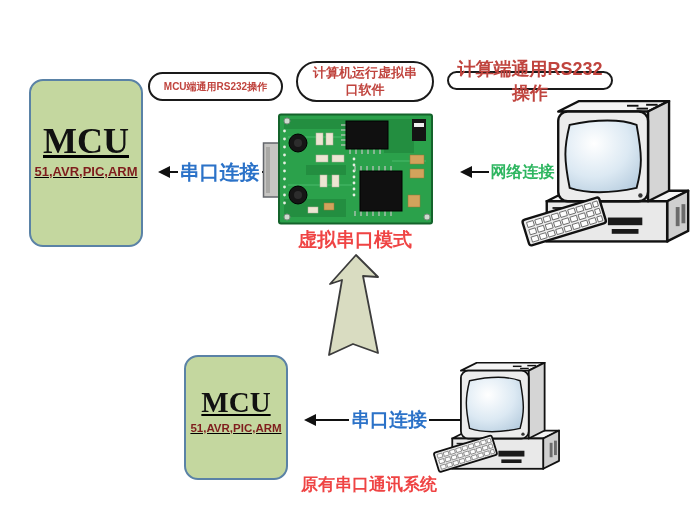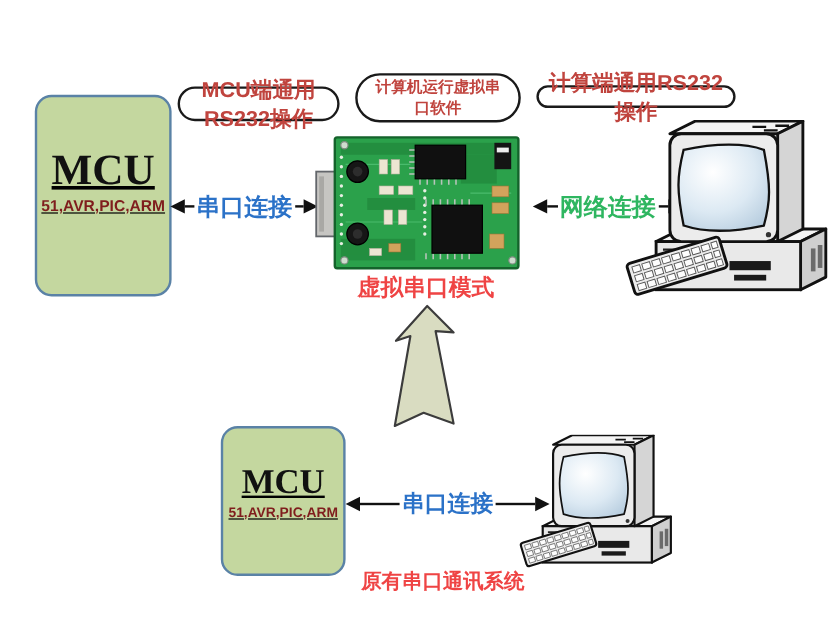--- a/index.html
+++ b/index.html
@@ -25,33 +25,33 @@
   #mcu-top    .mcu-sub { font-size:13px; }
   #mcu-bottom .mcu-sub { font-size:11.5px; }
 
   
   .callout {
     position:absolute; box-sizing:border-box; background:#fff;
     border:2px solid var(--callout-border,#1a1a1a); border-radius:999px;
     color:var(--callout-text,#c0443e); font-weight:bold;
     display:flex; align-items:center; justify-content:center; text-align:center;
   }
-  #callout-mcu { left:148px; top:72px; width:135px; height:29px; font-size:18px; }
+  #callout-mcu { left:148px; top:72px; width:135px; height:29px; font-size:10px; }
   #callout-sw  { left:296px; top:61px; width:138px; height:41px; font-size:13px; line-height:1.25; padding:0 12px; }
   #callout-pc  { left:447px; top:71px; width:166px; height:19px; font-size:18px; }
 
   
-  .link { position:absolute; display:flex; align-items:center; height:26px; }
+  .link { position:absolute; display:flex; align-items:center; height:26px;margin-left:16px; }
   .ah { width:0; height:0; border-top:6px solid transparent; border-bottom:6px solid transparent; flex:none; }
   .ah.l { border-right:12px solid var(--link-line,#111); }
   .ah.r { border-left:12px solid var(--link-line,#111); }
   .stub { flex:1; height:2px; background:var(--link-line,#111); min-width:2px; }
   .link-label { font-weight:bold; padding:0 2px; white-space:nowrap; }
   .blue  { color:var(--serial-link-text,#2b72c8); font-size:20px; }
-  .green { color:var(--network-link-text,#2eb660); font-size:20px; }
+  .green { color:var(--network-link-text,#2eb660); font-size:16px; }
   #link-serial-top    { left:142px; top:159px; width:123px; }
   #link-network       { left:444px; top:159px; width:125px; }
   #link-serial-bottom { left:288px; top:407px; width:170px; }
   #link-serial-bottom .link-label { font-size:19px; }
 
   
   .caption { position:absolute; color:#ef4444; font-weight:bold; text-align:center; white-space:nowrap; }
   #caption-board  { left:280px; top:227px; width:150px; font-size:19px; }
   #caption-legacy { left:296px; top:473px; width:146px; font-size:17px; }
 

